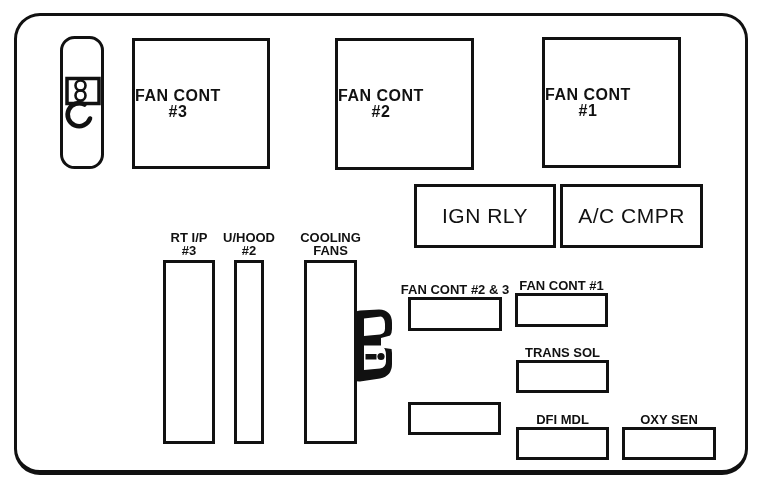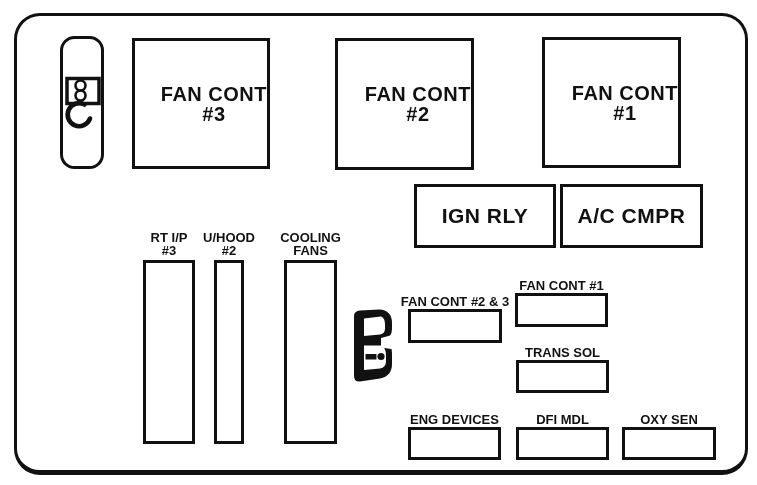--- a/index.html
+++ b/index.html
@@ -7,31 +7,31 @@
     position:relative;width:757px;height:485px;background:#fff;
     font-family:"Liberation Sans",sans-serif;color:#111;overflow:hidden;
   }
   .panel{
     position:absolute;left:14px;top:13px;width:734px;height:462px;
     box-sizing:border-box;border:3px solid #111;border-bottom-width:5px;
     border-radius:26px;background:#fff;
   }
   .bigbox{
     position:absolute;box-sizing:border-box;border:3px solid #111;background:#fff;
-    display:flex;align-items:center;justify-content:flex-end;text-align:center;
-    font-weight:700;font-size:20px;line-height:1.0;letter-spacing:0.5px;
+    display:flex;align-items:center;justify-content:flex-start;text-align:center;
+    font-weight:700;font-size:16px;line-height:1.0;letter-spacing:0.5px;
     white-space:pre-line;
   }
   .midbox{
     position:absolute;box-sizing:border-box;border:3px solid #111;background:#fff;
     display:flex;align-items:center;justify-content:center;text-align:center;
-    font-weight:700;font-size:21px;letter-spacing:0.5px;white-space:nowrap;
+    font-weight:400;font-size:21px;letter-spacing:0.5px;white-space:nowrap;
   }
   .vfuse{
-    position:absolute;display:flex;flex-direction:column;align-items:center;
+    position:absolute;display:flex;flex-direction:column;align-items:center;margin-left:20px;
   }
   .vfuse .vlabel{
     height:32px;display:flex;align-items:flex-end;justify-content:center;
     font-weight:700;font-size:13px;line-height:1.05;text-align:center;
     white-space:pre-line;
   }
   .vfuse .vbox{
     box-sizing:border-box;border:3px solid #111;background:#fff;width:100%;height:184px;
     margin-top:2px;
   }
@@ -105,36 +105,35 @@
     <svg width="45" height="73" viewBox="0 0 45 73">
       <path fill="#111" d="M6 7 Q6 2 12 1.5 L31 0.5 Q44 1 44 14 L44 20 Q44 28 36 31.5 Q44 35 44 44 L44 55 Q44 67 32 69.5 L12 72.5 Q6 73 6 67 Z"></path>
       <path fill="#fff" d="M16 9.5 L33 7.5 Q37 9 37 15 L37 19.5 Q37 24.5 32 25.5 L16 27 Z"></path>
       <path fill="#fff" d="M33 29 L46 25.5 L46 40.5 L33 38.5 Z"></path>
       <path fill="#fff" d="M16 36.5 L33 36.5 Q38 38.5 38 46.5 L38 52.5 Q38 58.5 32 59.5 L16 61 Z"></path>
       <rect x="17.5" y="45" width="11" height="5.5" fill="#111"></rect>
       <circle cx="33" cy="47.5" r="3.6" fill="#111"></circle>
     </svg>
   </div>
 
-  <div class="mcell" style="left:408px;top:284px;width:94px">
+  <div class="mcell" style="left:408px;top:272px;width:94px">
     <div class="mlabel">FAN CONT #2 &amp; 3</div>
     <div class="mbox" style="height:34px"></div>
   </div>
   <div class="mcell" style="left:515px;top:268px;width:93px">
     <div class="mlabel">FAN CONT #1</div>
     <div class="mbox" style="height:34px"></div>
   </div>
 
   <div class="mcell" style="left:516px;top:335px;width:93px">
     <div class="mlabel">TRANS SOL</div>
     <div class="mbox" style="height:33px"></div>
   </div>
 
   <div class="mcell" style="left:408px;top:402px;width:93px">
-    <div class="mlabel">ENG DEVICES</div>
     <div class="mbox" style="height:33px"></div>
   </div>
   <div class="mcell" style="left:516px;top:402px;width:93px">
     <div class="mlabel">DFI MDL</div>
     <div class="mbox" style="height:33px"></div>
   </div>
   <div class="mcell" style="left:622px;top:402px;width:94px">
     <div class="mlabel">OXY SEN</div>
     <div class="mbox" style="height:33px"></div>
   </div>

